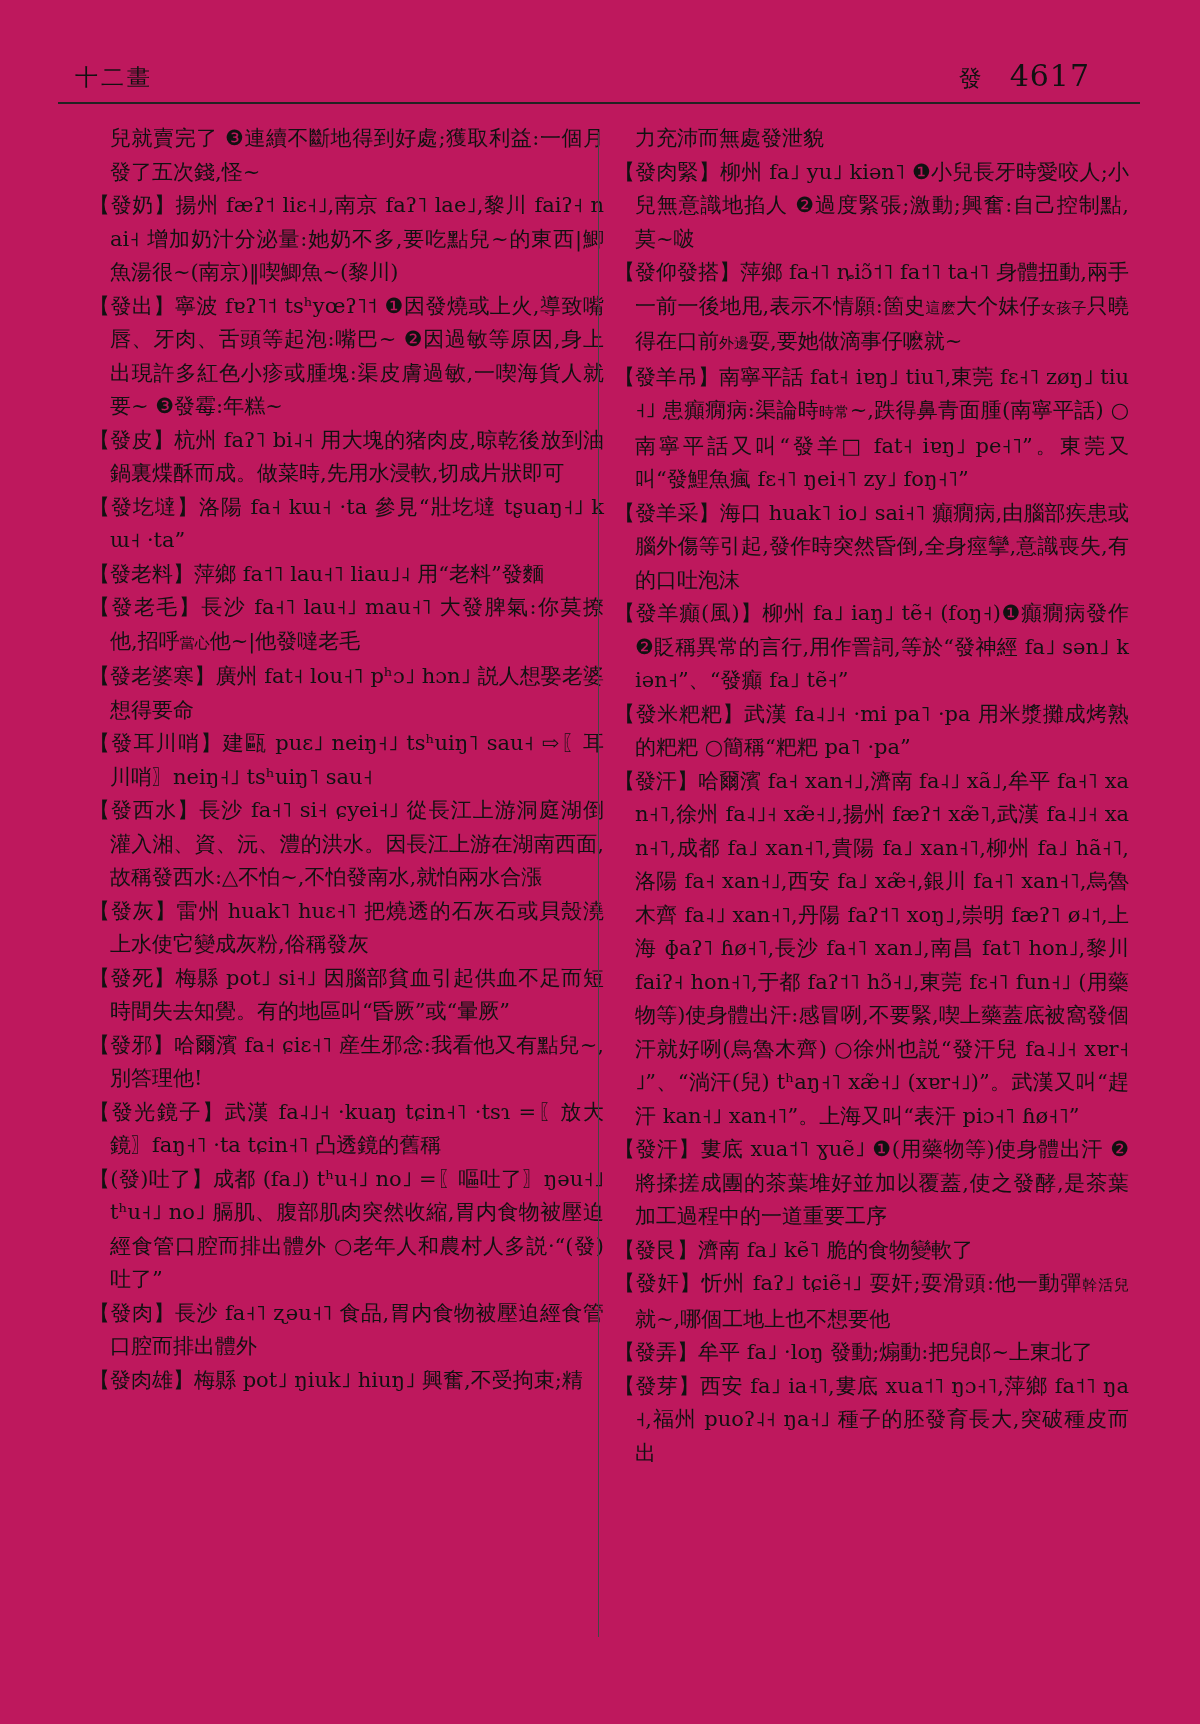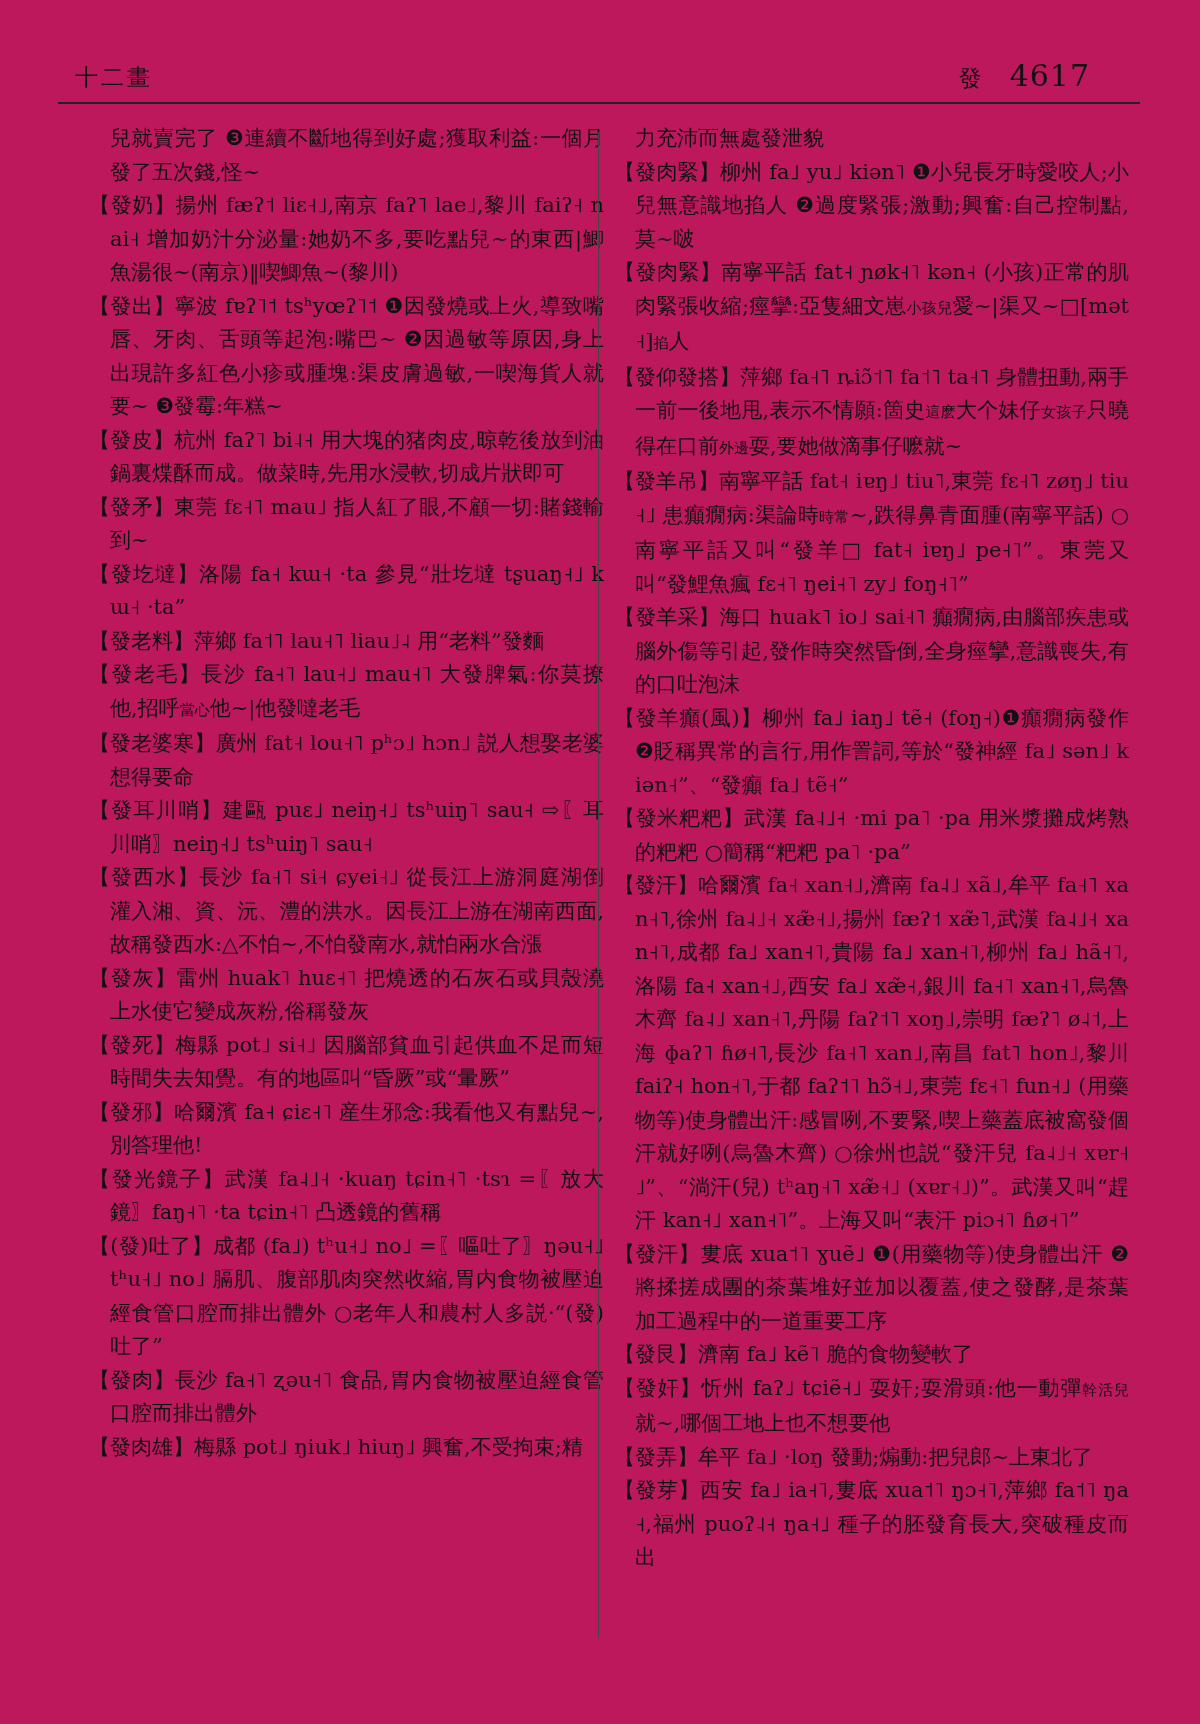--- a/index.html
+++ b/index.html
@@ -90,42 +90,40 @@
     <span>發</span><span class="pageno">4617</span>
   </div>
 
   <div id="head-rule"></div>
 
   <div id="left-column" class="column">
       <p class="cont">兒就賣完了 ❸連續不斷地得到好處;獲取利益:一個月發了五次錢,怪~</p>
       <p>【發奶】揚州 fæʔ˦ liɛ˧˩,南京 faʔ˥ lae˩,黎川 faiʔ˧ nai˧ 增加奶汁分泌量:她奶不多,要吃點兒~的東西|鯽魚湯很~(南京)‖喫鯽魚~(黎川)</p>
       <p>【發出】寧波 fɐʔ˥˦ tsʰyœʔ˥˦ ❶因發燒或上火,導致嘴唇、牙肉、舌頭等起泡:嘴巴~ ❷因過敏等原因,身上出現許多紅色小疹或腫塊:渠皮膚過敏,一喫海貨人就要~ ❸發霉:年糕~</p>
       <p>【發皮】杭州 faʔ˥ bi˨˧ 用大塊的猪肉皮,晾乾後放到油鍋裏煠酥而成。做菜時,先用水浸軟,切成片狀即可</p>
-      <p>【發矛】東莞 fɛ˧˥ mau˩ 指人紅了眼,不顧一切:賭錢輸到~</p>
       <p>【發圪墶】洛陽 fa˧ kɯ˧ ·ta 參見“壯圪墶 tʂuaŋ˧˩ kɯ˧ ·ta”</p>
       <p>【發老料】萍鄉 fa˦˥ lau˧˥ liau˩˨ 用“老料”發麵</p>
       <p>【發老毛】長沙 fa˧˥ lau˧˩ mau˧˥ 大發脾氣:你莫撩他,招呼<span class="sm">當心</span>他~|他發噠老毛</p>
       <p>【發老婆寒】廣州 fat˧ lou˧˥ pʰɔ˩ hɔn˩ 説人想娶老婆想得要命</p>
       <p>【發耳川哨】建甌 puɛ˩ neiŋ˧˩ tsʰuiŋ˥ sau˧ ⇨〖耳川哨〗neiŋ˧˩ tsʰuiŋ˥ sau˧</p>
       <p>【發西水】長沙 fa˧˥ si˧ ɕyei˧˩ 從長江上游洞庭湖倒灌入湘、資、沅、澧的洪水。因長江上游在湖南西面,故稱發西水:△不怕~,不怕發南水,就怕兩水合漲</p>
       <p>【發灰】雷州 huak˥ huɛ˧˥ 把燒透的石灰石或貝殼澆上水使它變成灰粉,俗稱發灰</p>
       <p>【發死】梅縣 pot˩ si˧˩ 因腦部貧血引起供血不足而短時間失去知覺。有的地區叫“昏厥”或“暈厥”</p>
       <p>【發邪】哈爾濱 fa˧ ɕiɛ˧˥ 産生邪念:我看他又有點兒~,別答理他!</p>
       <p>【發光鏡子】武漢 fa˨˩˧ ·kuaŋ tɕin˧˥ ·tsɿ =〖放大鏡〗faŋ˧˥ ·ta tɕin˧˥ 凸透鏡的舊稱</p>
       <p>【(發)吐了】成都 (fa˩) tʰu˧˩ no˩ =〖嘔吐了〗ŋəu˧˩ tʰu˧˩ no˩ 膈肌、腹部肌肉突然收縮,胃内食物被壓迫經食管口腔而排出體外 ○老年人和農村人多説·“(發)吐了”</p>
       <p>【發肉】長沙 fa˧˥ ʐəu˧˥ 食品,胃内食物被壓迫經食管口腔而排出體外</p>
       <p>【發肉雄】梅縣 pot˩ ŋiuk˩ hiuŋ˩ 興奮,不受拘束;精</p>
     </div>
 
   <div id="column-divider"></div>
 
   <div id="right-column" class="column">
       <p class="cont">力充沛而無處發泄貌</p>
       <p>【發肉緊】柳州 fa˩ yu˩ kiən˥ ❶小兒長牙時愛咬人;小兒無意識地掐人 ❷過度緊張;激動;興奮:自己控制點,莫~啵</p>
-      <p>【發肉緊】南寧平話 fat˧ ɲøk˧˥ kən˧ (小孩)正常的肌肉緊張收縮;痙攣:亞隻細文崽<span class="sm">小孩兒</span>愛~|渠又~□[mət˧]<span class="sm">掐</span>人</p>
       <p>【發仰發搭】萍鄉 fa˧˥ ȵiɔ̃˦˥ fa˦˥ ta˧˥ 身體扭動,兩手一前一後地甩,表示不情願:箇史<span class="sm">這麽</span>大个妹仔<span class="sm">女孩子</span>只曉得在口前<span class="sm">外邊</span>耍,要她做滴事仔嚒就~</p>
       <p>【發羊吊】南寧平話 fat˧ iɐŋ˩ tiu˥,東莞 fɛ˧˥ zøŋ˩ tiu˧˩ 患癲癇病:渠論時<span class="sm">時常</span>~,跌得鼻青面腫(南寧平話) ○南寧平話又叫“發羊□ fat˧ iɐŋ˩ pe˧˥”。東莞又叫“發鯉魚瘋 fɛ˧˥ ŋei˧˥ zy˩ foŋ˧˥”</p>
       <p>【發羊采】海口 huak˥ io˩ sai˧˥ 癲癇病,由腦部疾患或腦外傷等引起,發作時突然昏倒,全身痙攣,意識喪失,有的口吐泡沫</p>
       <p>【發羊癲(風)】柳州 fa˩ iaŋ˩ tẽ˧ (foŋ˧)❶癲癇病發作 ❷貶稱異常的言行,用作詈詞,等於“發神經 fa˩ sən˩ kiən˧”、“發癲 fa˩ tẽ˧”</p>
       <p>【發米粑粑】武漢 fa˨˩˧ ·mi pa˥ ·pa 用米漿攤成烤熟的粑粑 ○簡稱“粑粑 pa˥ ·pa”</p>
       <p>【發汗】哈爾濱 fa˧ xan˧˩,濟南 fa˨˩ xã˩,牟平 fa˧˥ xan˧˥,徐州 fa˨˩˧ xæ̃˧˩,揚州 fæʔ˦ xæ̃˥,武漢 fa˨˩˧ xan˧˥,成都 fa˩ xan˧˥,貴陽 fa˩ xan˧˥,柳州 fa˩ hã˧˥,洛陽 fa˧ xan˧˩,西安 fa˩ xæ̃˧,銀川 fa˧˥ xan˧˥,烏魯木齊 fa˨˩ xan˧˥,丹陽 faʔ˦˥ xoŋ˩,崇明 fæʔ˥ ø˨˦,上海 ɸaʔ˥ ɦø˧˥,長沙 fa˧˥ xan˩,南昌 fat˥ hon˩,黎川 faiʔ˧ hon˧˥,于都 faʔ˦˥ hɔ̃˧˩,東莞 fɛ˧˥ fun˧˩ (用藥物等)使身體出汗:感冒咧,不要緊,喫上藥蓋底被窩發個汗就好咧(烏魯木齊) ○徐州也説“發汗兒 fa˨˩˧ xɐr˧˩”、“淌汗(兒) tʰaŋ˧˥ xæ̃˧˩ (xɐr˧˩)”。武漢又叫“趕汗 kan˧˩ xan˧˥”。上海又叫“表汗 piɔ˧˥ ɦø˧˥”</p>
       <p>【發汗】婁底 xua˦˥ ɣuẽ˩ ❶(用藥物等)使身體出汗 ❷將揉搓成團的茶葉堆好並加以覆蓋,使之發酵,是茶葉加工過程中的一道重要工序</p>
       <p>【發艮】濟南 fa˩ kẽ˥ 脆的食物變軟了</p>
       <p>【發奸】忻州 faʔ˩ tɕiẽ˧˩ 耍奸;耍滑頭:他一動彈<span class="sm">幹活兒</span>就~,哪個工地上也不想要他</p>
       <p>【發弄】牟平 fa˩ ·loŋ 發動;煽動:把兒郎~上東北了</p>

